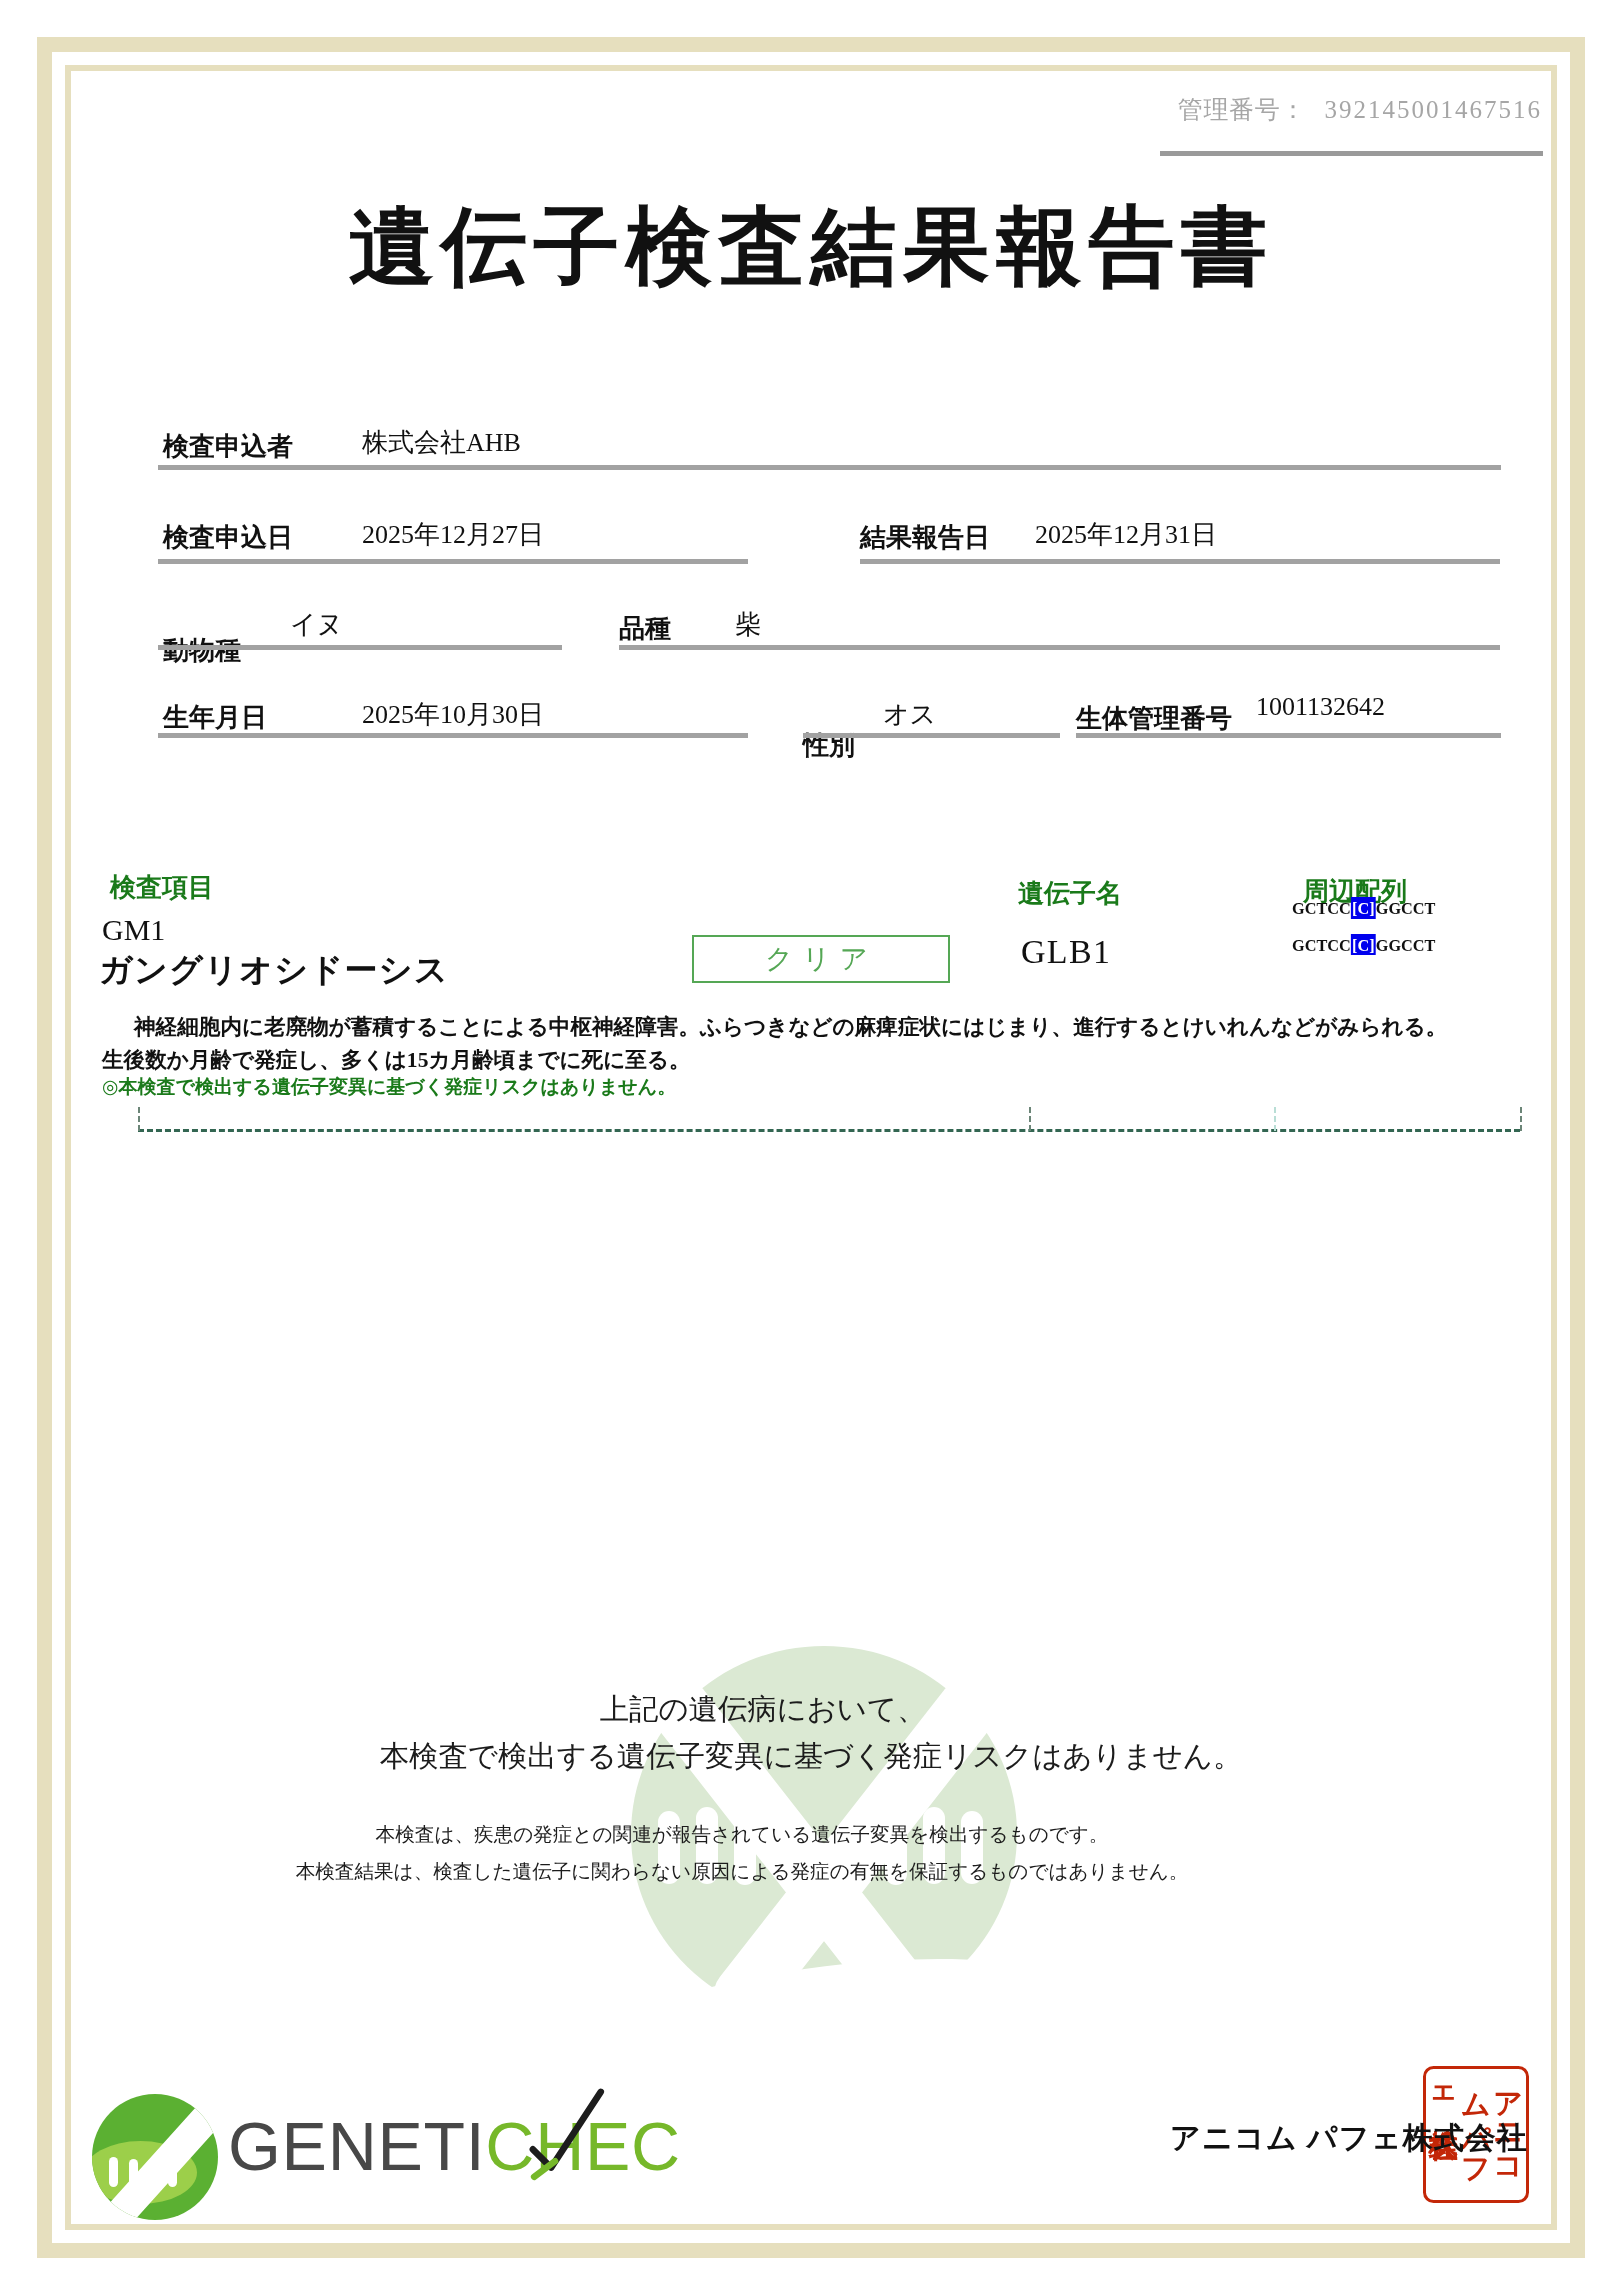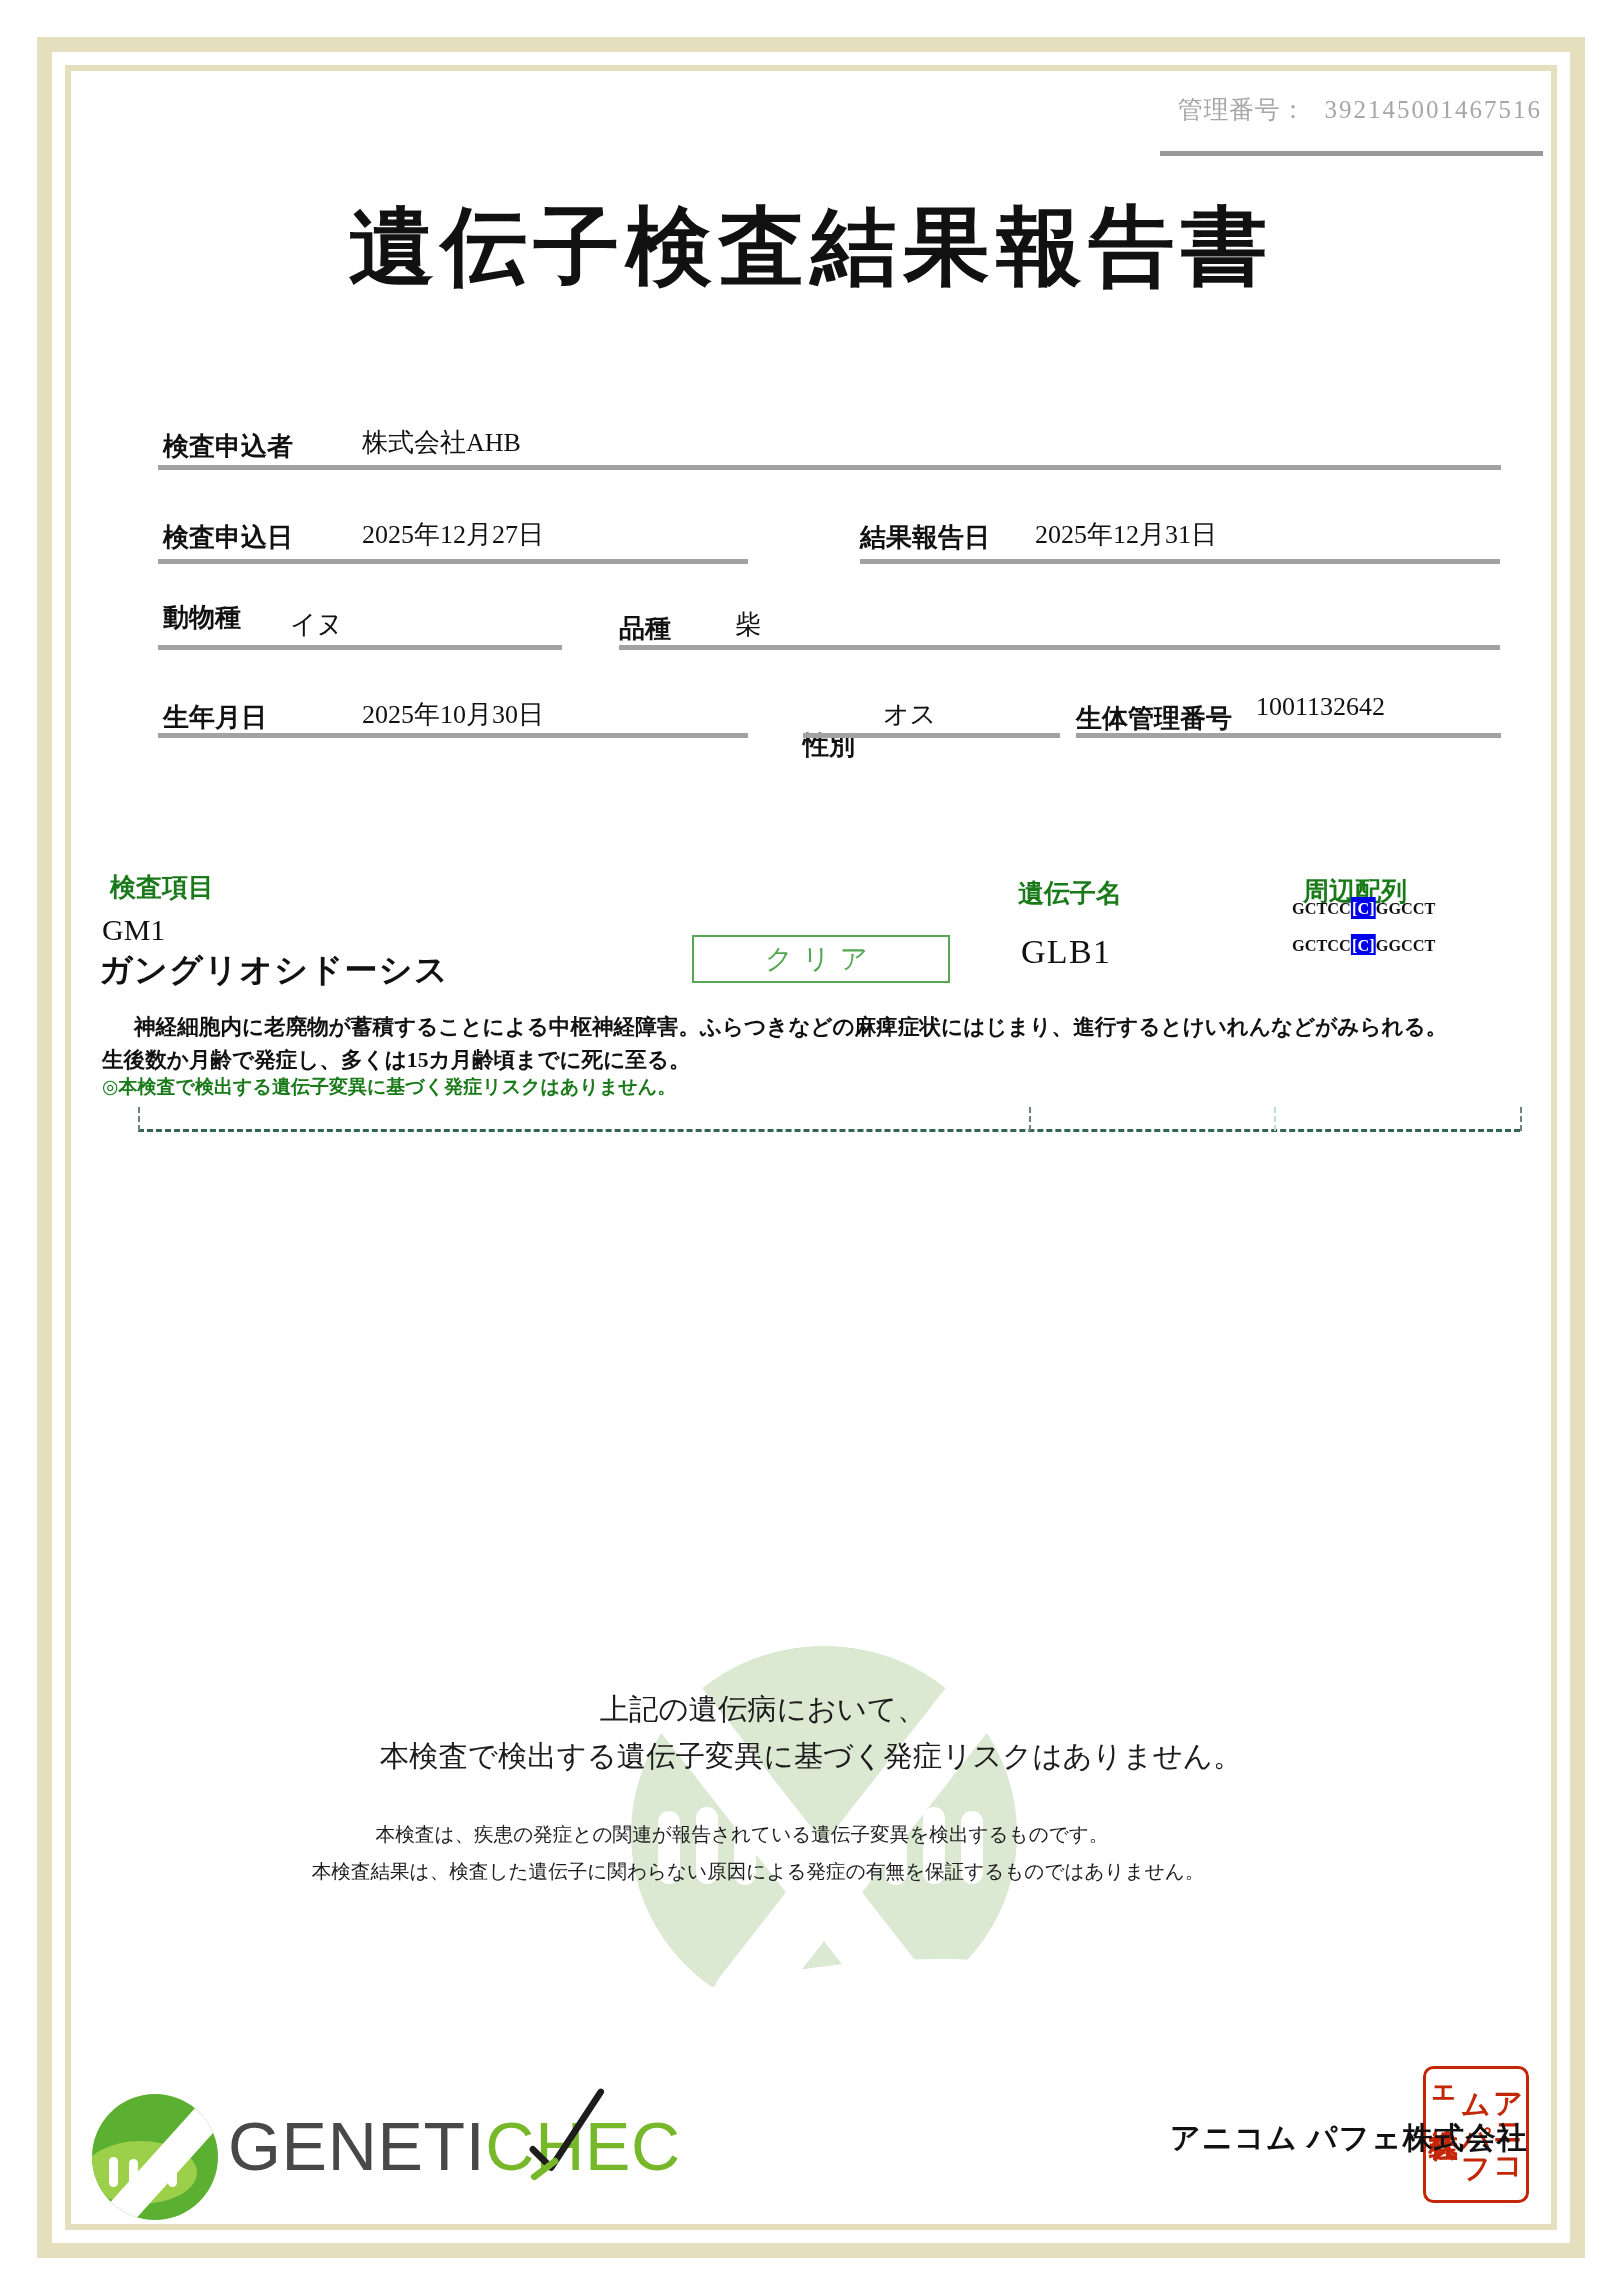--- a/index.html
+++ b/index.html
@@ -88,21 +88,21 @@
 <div class="abs val" style="top:425px;left:362px;">株式会社AHB</div>
 <div class="abs uline" style="top:465px;left:158px;width:1343px;"></div>
 
 <div class="abs lbl" style="top:520px;left:163px;">検査申込日</div>
 <div class="abs val" style="top:517px;left:362px;">2025年12月27日</div>
 <div class="abs lbl" style="top:520px;left:860px;">結果報告日</div>
 <div class="abs val" style="top:517px;left:1035px;">2025年12月31日</div>
 <div class="abs uline" style="top:559px;left:158px;width:590px;"></div>
 <div class="abs uline" style="top:559px;left:860px;width:640px;"></div>
 
-<div class="abs lbl" style="top:600px;left:163px;">動物種</div>
+<div class="abs lbl" style="top:633px;left:163px;">動物種</div>
 <div class="abs val" style="top:607px;left:290px;">イヌ</div>
 <div class="abs lbl" style="top:611px;left:619px;">品種</div>
 <div class="abs val" style="top:607px;left:735px;">柴</div>
 <div class="abs uline" style="top:645px;left:158px;width:404px;"></div>
 <div class="abs uline" style="top:645px;left:619px;width:881px;"></div>
 
 <div class="abs lbl" style="top:700px;left:163px;">生年月日</div>
 <div class="abs val" style="top:697px;left:362px;">2025年10月30日</div>
 <div class="abs lbl" style="top:728px;left:803px;">性別</div>
 <div class="abs val" style="top:697px;left:883px;">オス</div>
@@ -131,21 +131,21 @@
 
 <div class="abs dash-h"></div>
 <div class="abs dash-v" style="left:138px;"></div>
 <div class="abs dash-v" style="left:1029px;"></div>
 <div class="abs dash-v" style="left:1274px;border-left-color:#b9ded6;"></div>
 <div class="abs dash-v" style="left:1520px;"></div>
 
 <div class="abs sum1">上記の遺伝病において、</div>
 <div class="abs sum2">本検査で検出する遺伝子変異に基づく発症リスクはありません。</div>
 <div class="abs disc" style="top:1821px;">本検査は、疾患の発症との関連が報告されている遺伝子変異を検出するものです。</div>
-<div class="abs disc" style="top:1858px;padding-left:16px;">本検査結果は、検査した遺伝子に関わらない原因による発症の有無を保証するものではありません。</div>
+<div class="abs disc" style="top:1858px;">本検査結果は、検査した遺伝子に関わらない原因による発症の有無を保証するものではありません。</div>
 
 <div class="abs logo-circle">
   <div class="logo-band"></div>
   <div class="logo-slot" style="left:17px;top:63px;"></div>
   <div class="logo-slot" style="left:37px;top:65px;"></div>
   <div class="logo-slot" style="left:56px;top:65px;"></div>
   <div class="logo-slot" style="left:76px;top:63px;"></div>
   <div class="logo-swoosh"></div>
 </div>
 <div class="abs logo-text">

